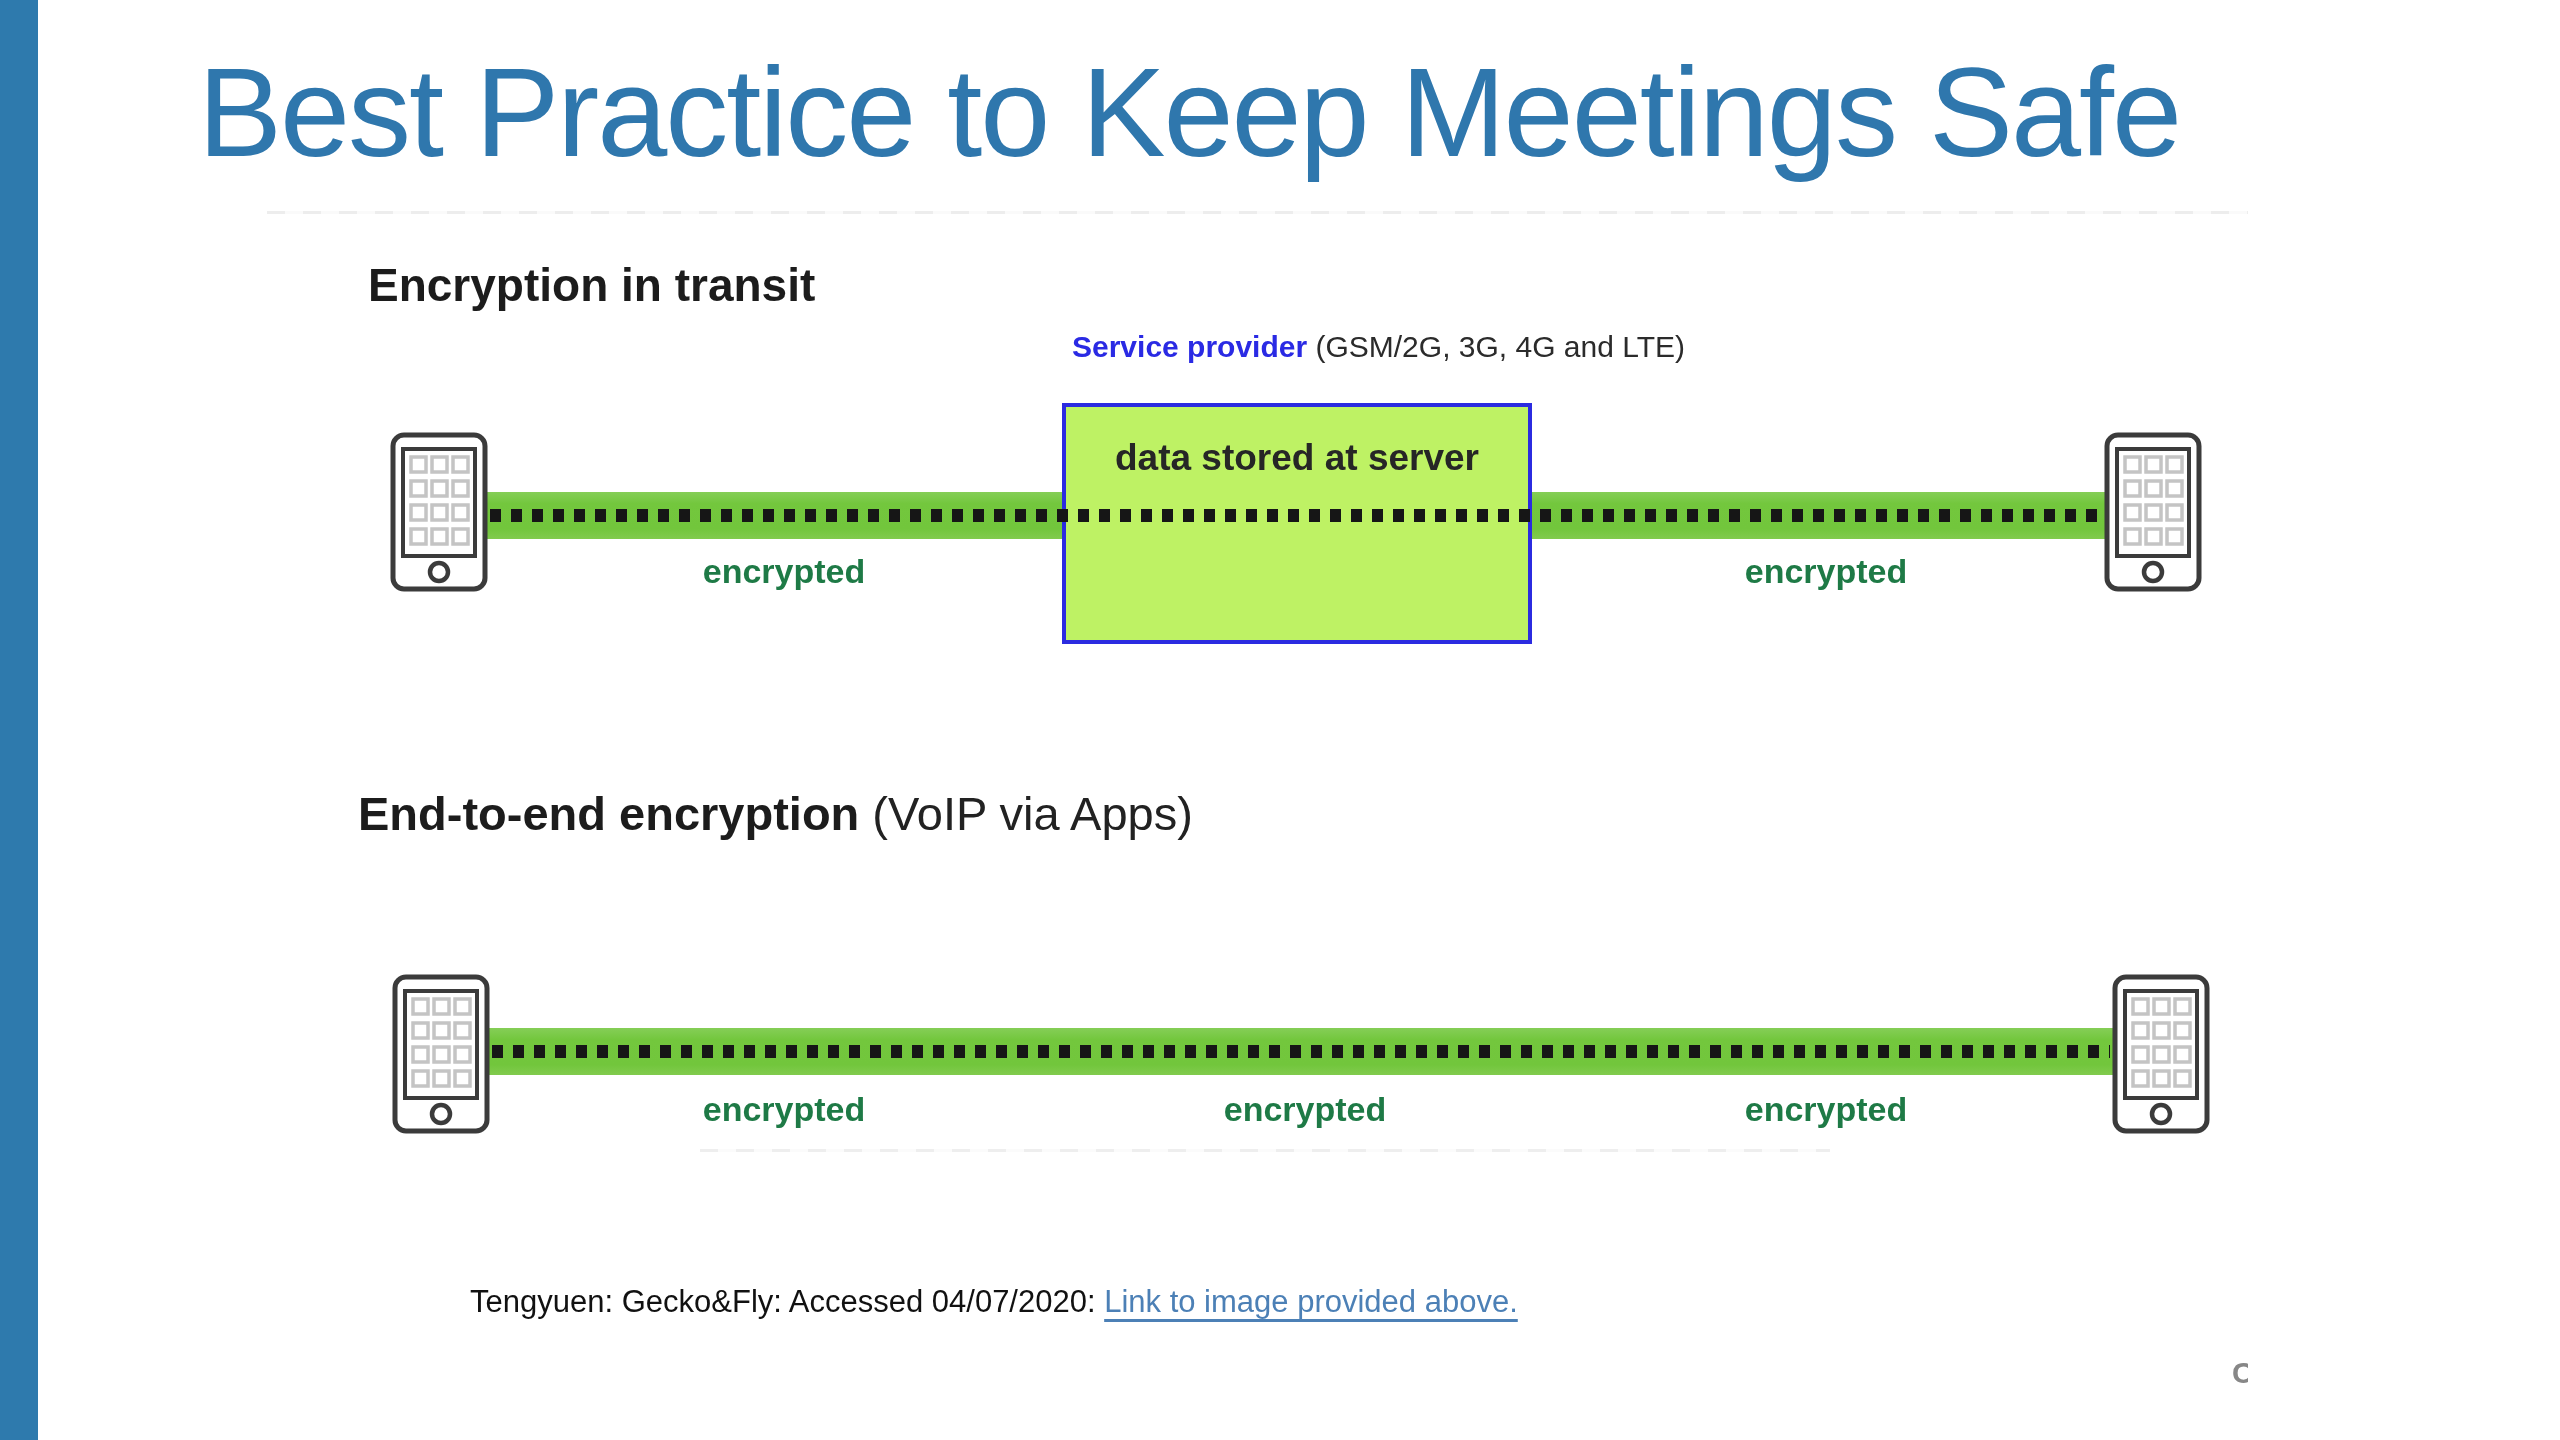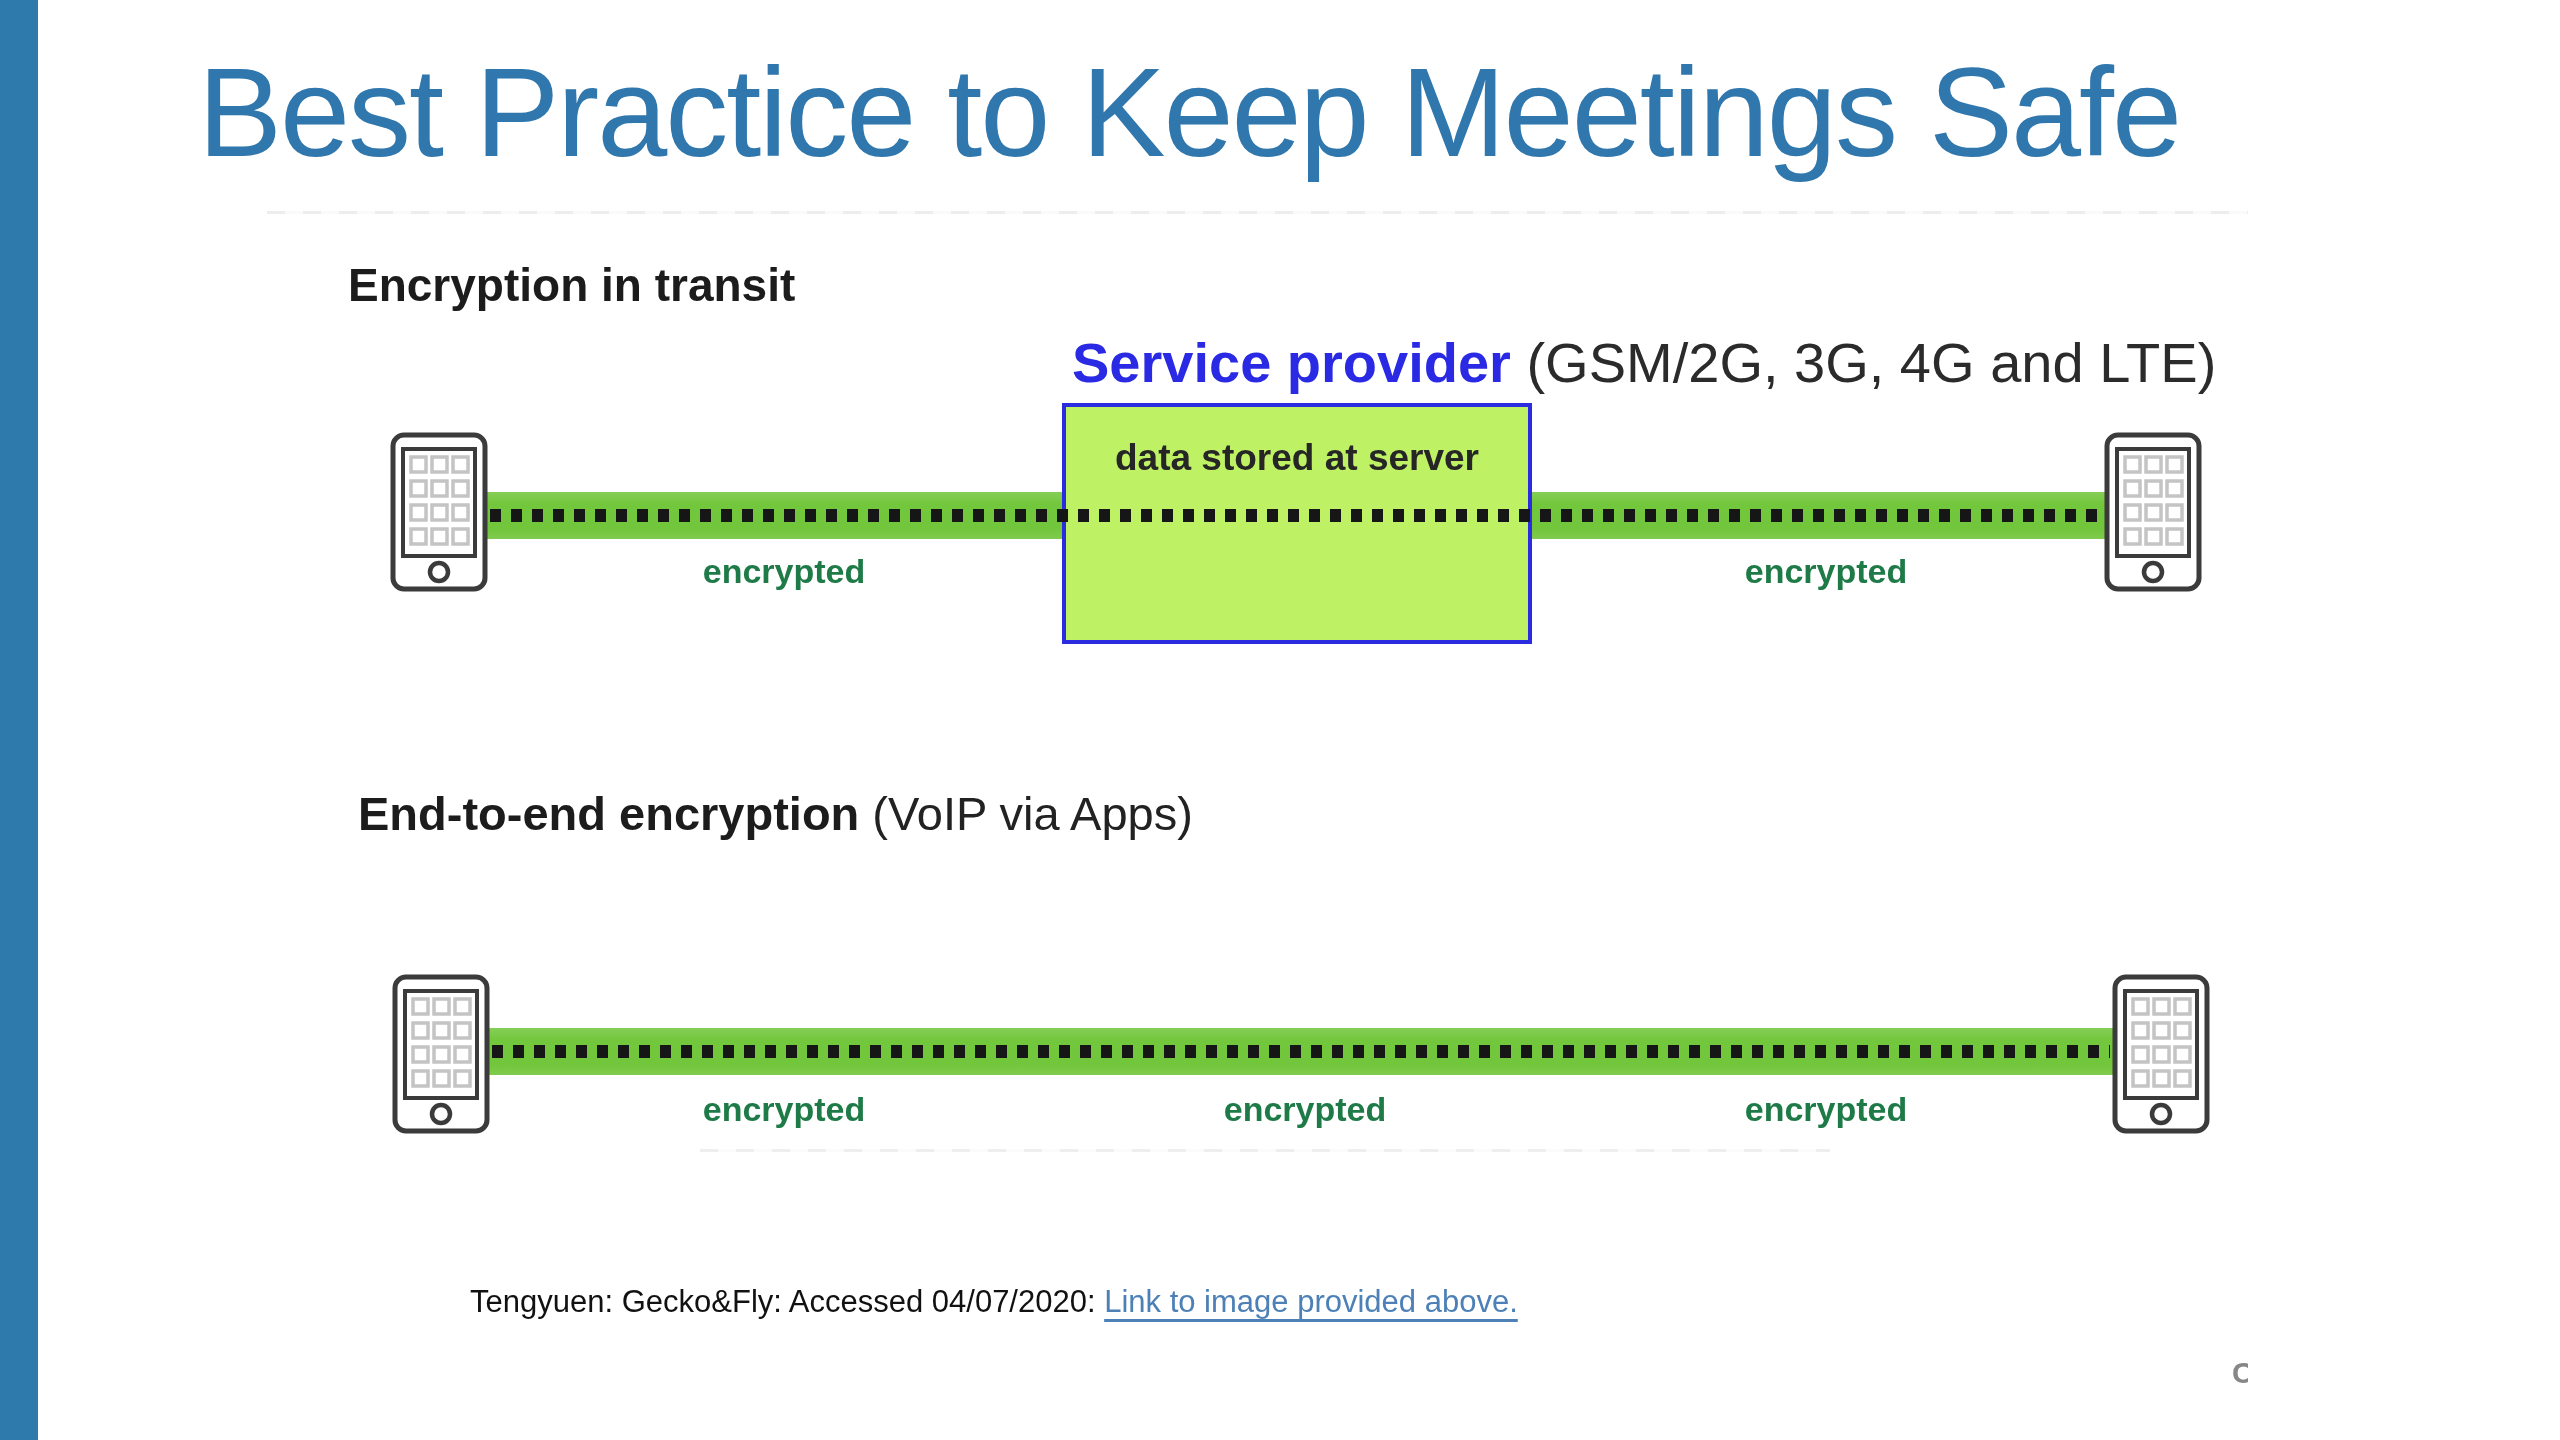--- a/index.html
+++ b/index.html
@@ -24,26 +24,26 @@
     position:absolute;left:267px;top:211px;width:2140px;height:3px;
     background:repeating-linear-gradient(90deg,#ededed 0 18px,#fafafa 18px 36px);
   }
   .img-edge-bottom{
     position:absolute;left:700px;top:1149px;width:1130px;height:3px;
     background:repeating-linear-gradient(90deg,#eeeeee 0 18px,#fbfbfb 18px 36px);
   }
   .heading{
     position:absolute;white-space:nowrap;color:#1c1c1c;
   }
-  .heading-transit{left:348px;top:258px;font-size:46px;font-weight:600;}
+  .heading-transit{left:368px;top:258px;font-size:46px;font-weight:600;}
   .heading-e2e{left:358px;top:786px;font-size:47px;}
   .heading-e2e .main{font-weight:600;}
   .heading-e2e .detail{font-weight:400;color:#222222;}
   .provider-line{
-    position:absolute;left:1072px;top:330px;font-size:56px;white-space:nowrap;
+    position:absolute;left:1072px;top:330px;font-size:30px;white-space:nowrap;
   }
   .provider-name{color:#2a2ae4;font-weight:600;}
   .provider-detail{color:#2b2b2b;font-weight:400;}
   .green-bar{
     position:absolute;height:47px;z-index:1;
     background:linear-gradient(180deg,#85ce57 0%,#73c73d 25%,#72c63c 78%,#81cb4e 100%);
   }
   .bar-1{left:486px;top:492px;width:1620px;}
   .bar-2{left:488px;top:1028px;width:1626px;}
   .dots{

